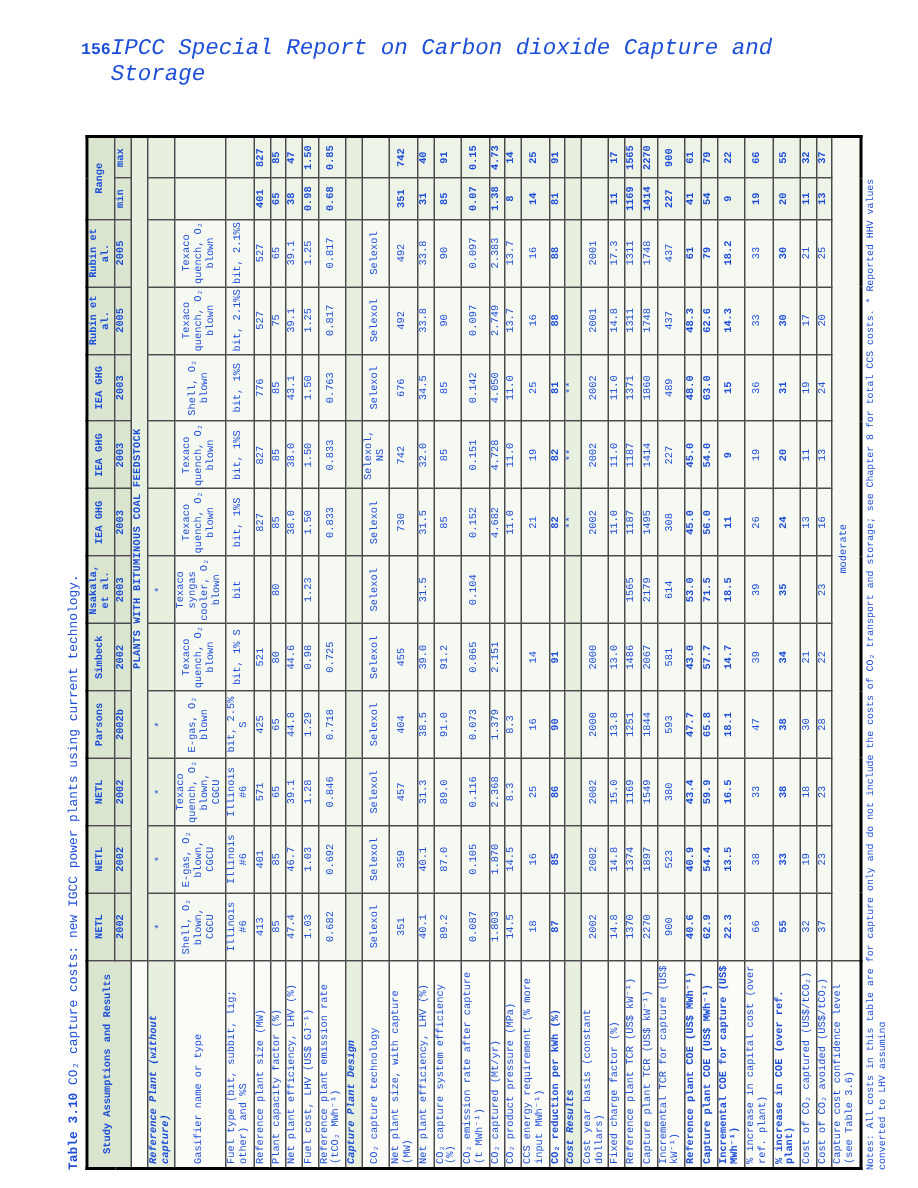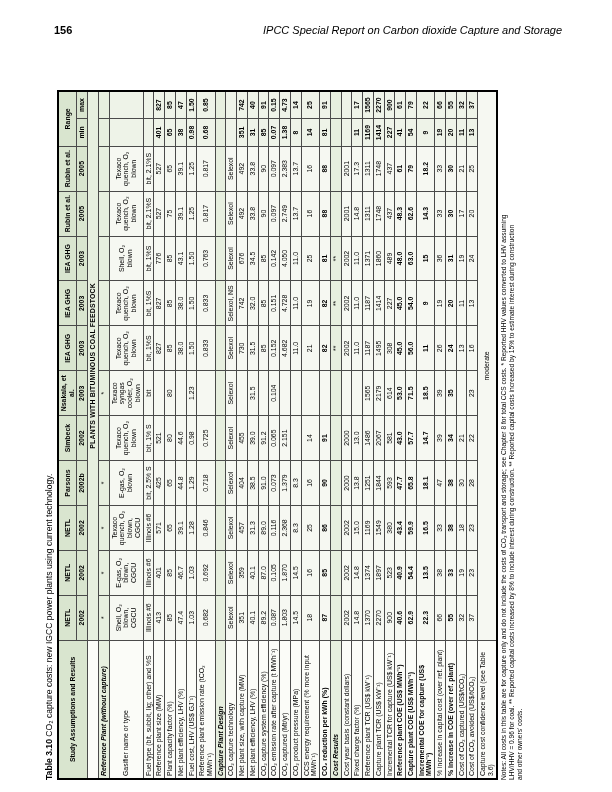--- a/index.html
+++ b/index.html
@@ -1,21 +1,21 @@
 <!DOCTYPE html>
 <html><head>
 <meta charset="utf-8">
 <style>
   html,body{margin:0;padding:0;background:#ffffff;}
   .page{position:relative;width:612px;height:792px;background:#fff;overflow:hidden;
-        font-family:Liberation Sans, sans-serif;color:#000000;}
+        font-family:Liberation Mono, monospace;color:#1d4ed8;}
   .page-header{position:absolute;top:24px;left:54px;right:50px;display:flex;
         justify-content:space-between;align-items:baseline;}
   .page-num{font-weight:bold;font-size:11px;}
-  .report-title{font-style:italic;font-size:11px;}
+  .report-title{font-style:italic;font-size:15px;}
   
   .rot{position:absolute;left:44px;top:88px;width:692px;height:546px;
        transform-origin:0 0;transform:rotate(-90deg) translateX(-692px);overflow:hidden;}
   .tbl-title{font-size:8.6px;margin:0 0 3px 0;}
   .tbl-title b{font-weight:bold;}
   table{border-collapse:collapse;width:690px;table-layout:fixed;}
   td,th{border:1px solid #4a4a4a;font-size:6.9px;line-height:1.12;padding:1px 1px;
         vertical-align:middle;text-align:center;overflow:hidden;font-weight:normal;}
   table{border:2px solid #000;}
   th{background:#d9e5cf;font-weight:bold;}

